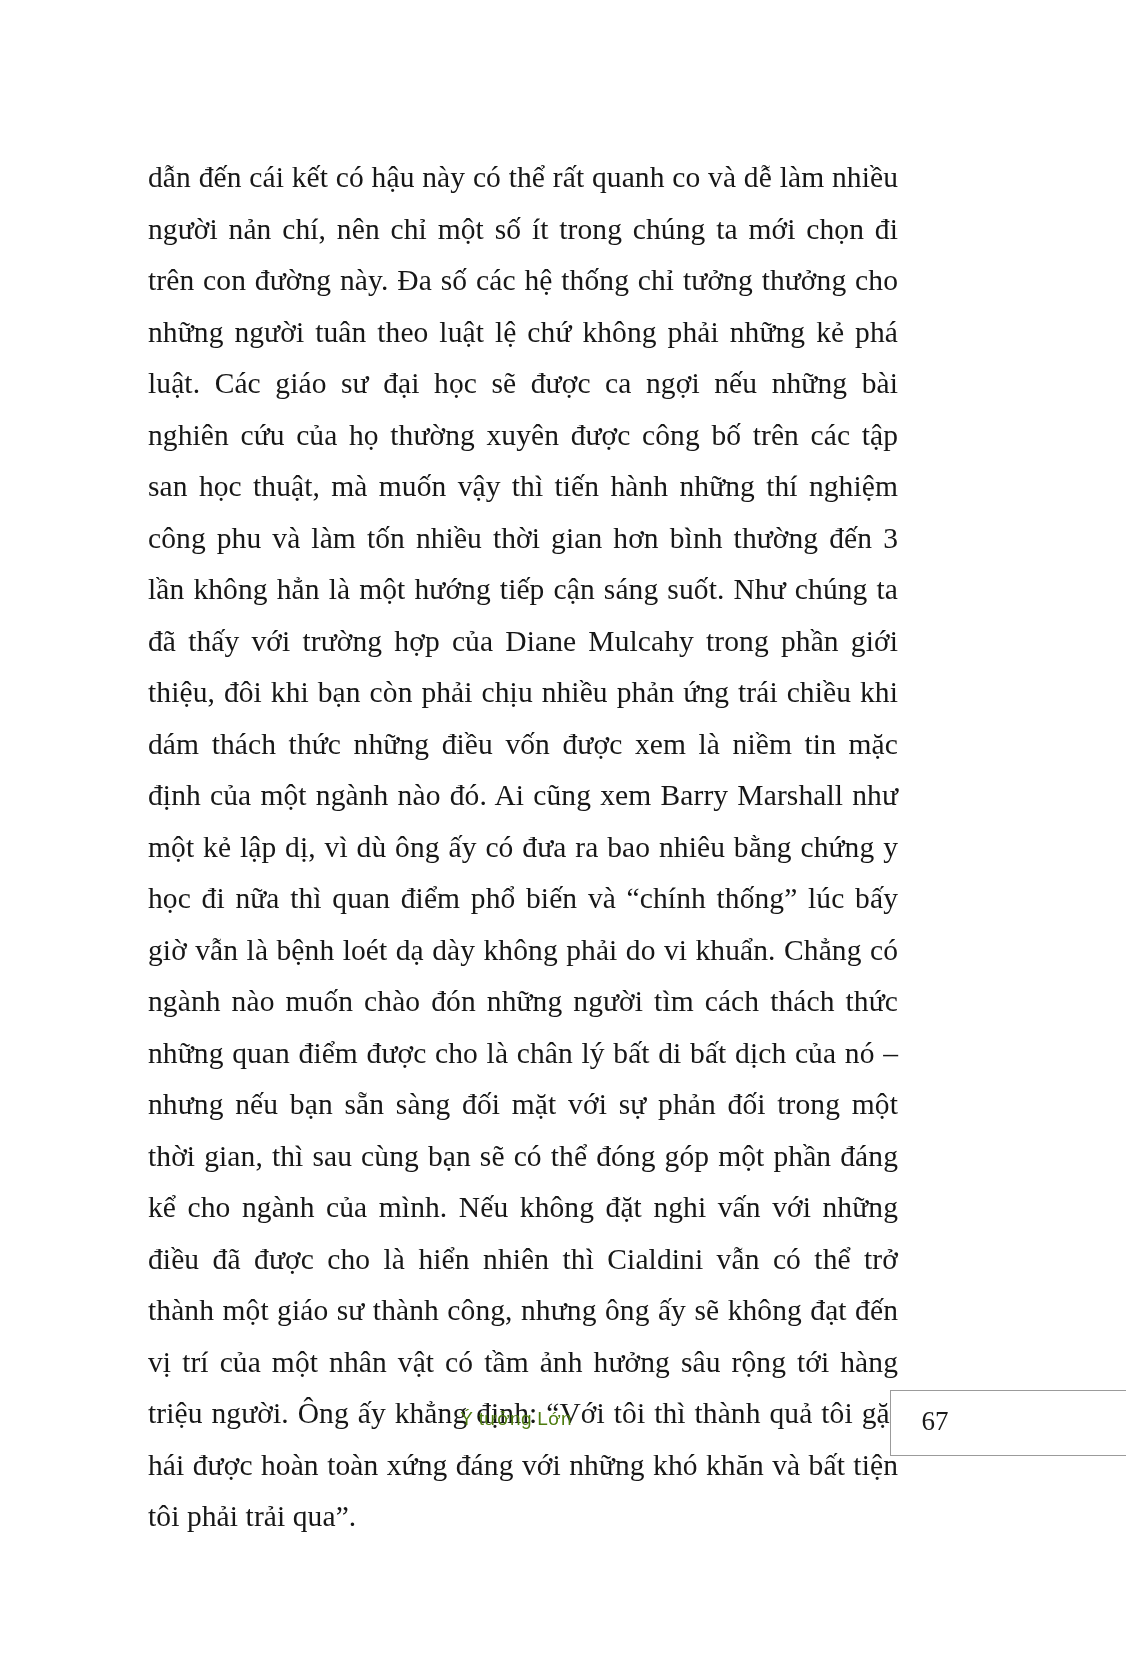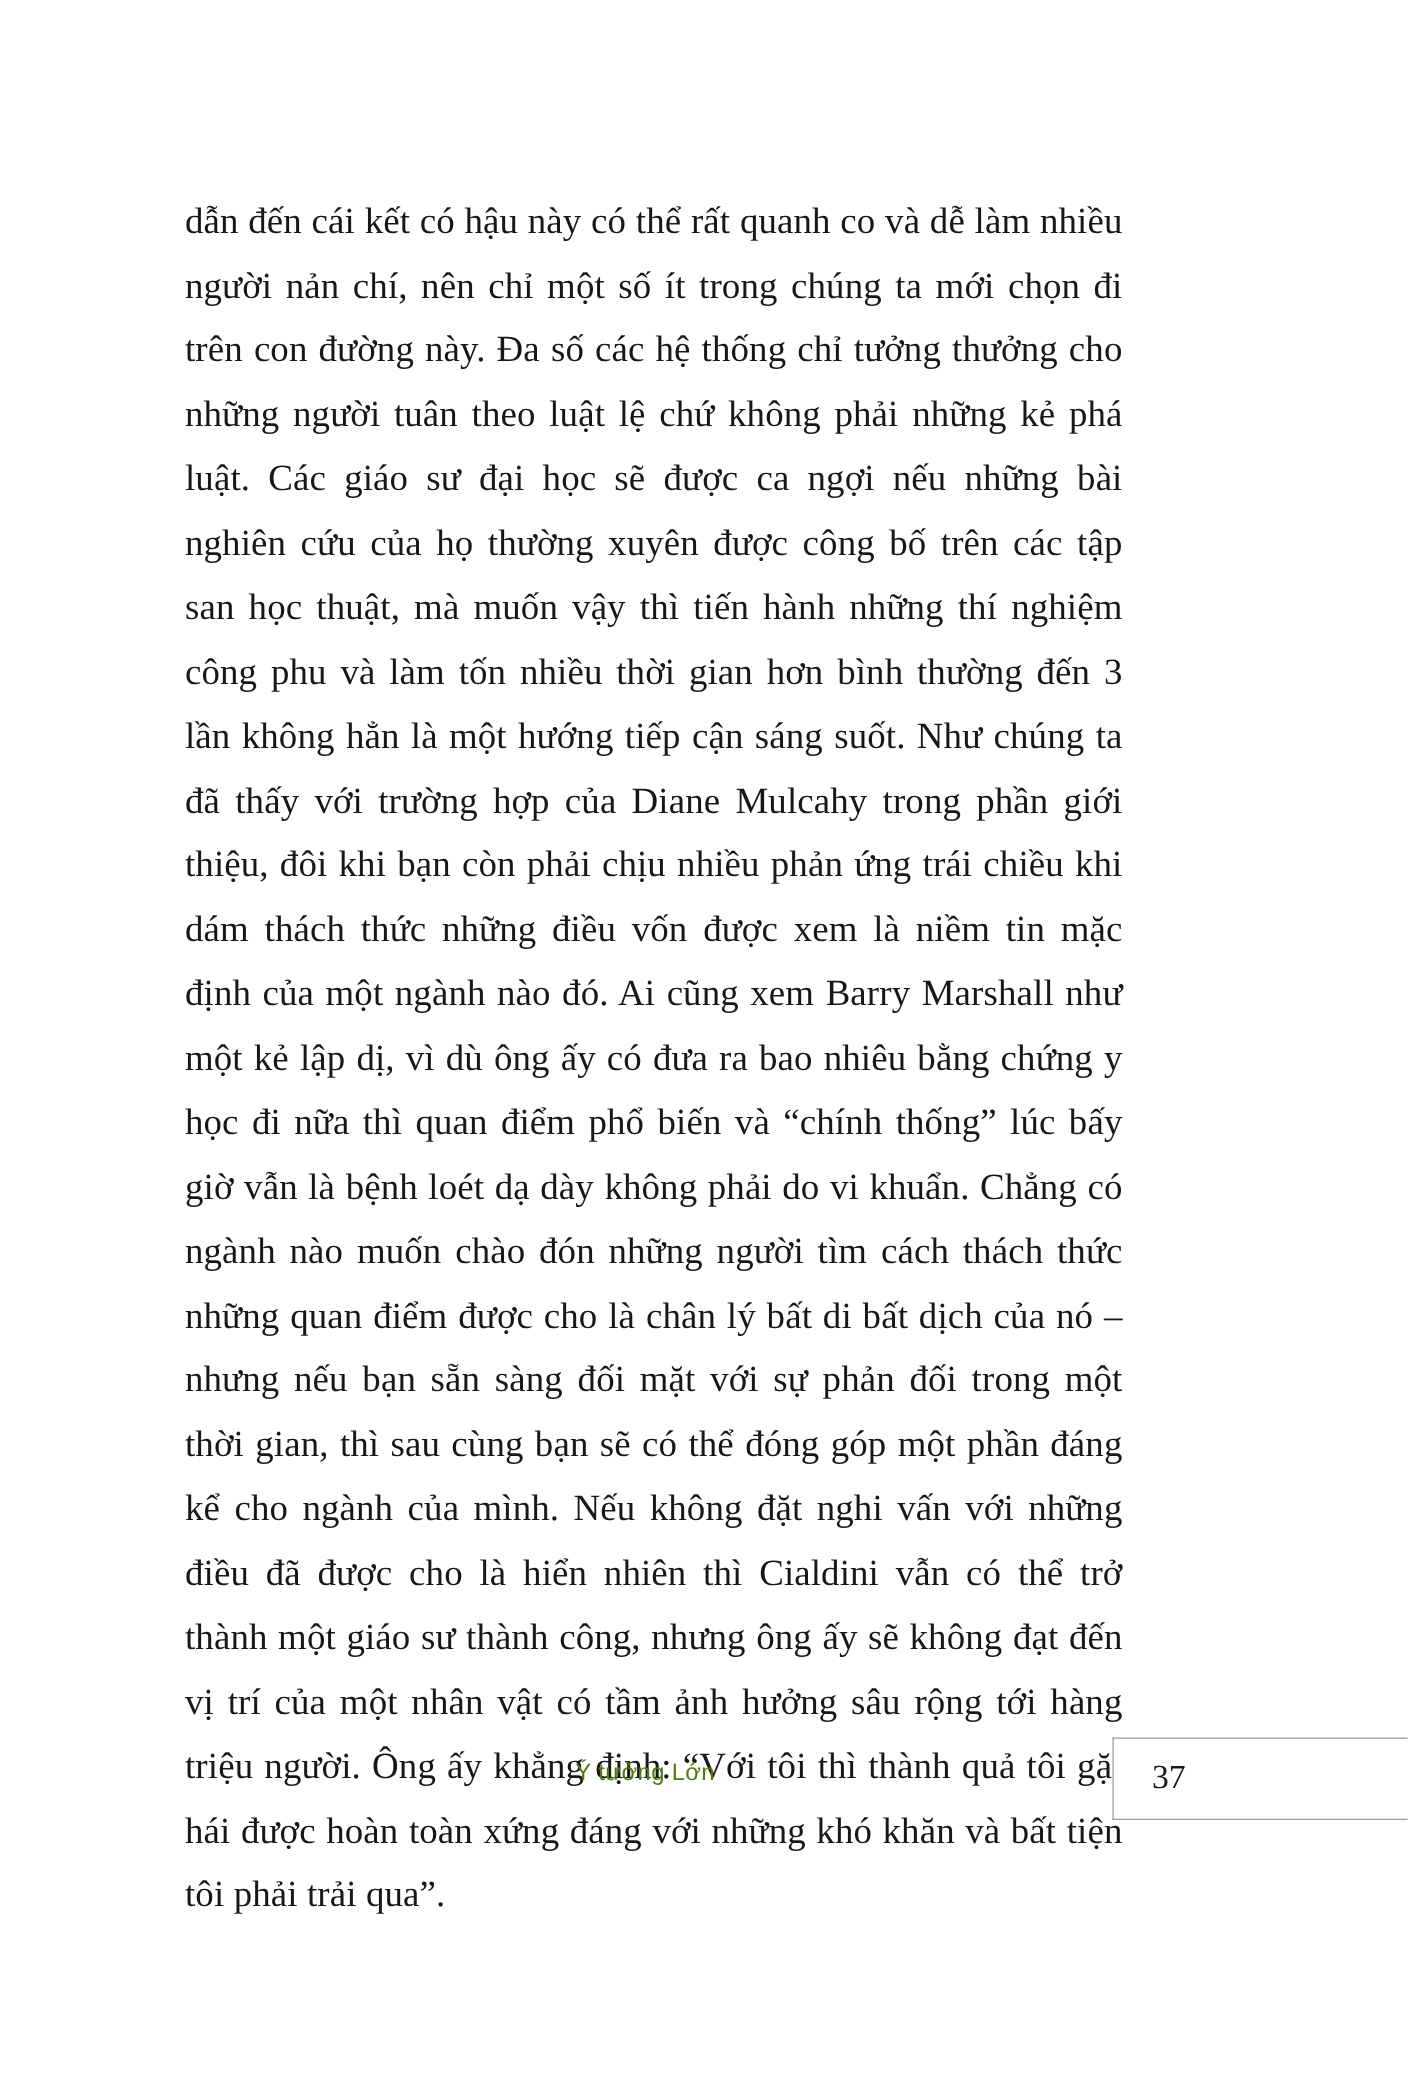--- a/index.html
+++ b/index.html
@@ -79,16 +79,16 @@
 </head>
 <body>
 
 <div class="page">
 
   <div class="body-text">dẫn đến cái kết có hậu này có thể rất quanh co và dễ làm nhiều người nản chí, nên chỉ một số ít trong chúng ta mới chọn đi trên con đường này. Đa số các hệ thống chỉ tưởng thưởng cho những người tuân theo luật lệ chứ không phải những kẻ phá luật. Các giáo sư đại học sẽ được ca ngợi nếu những bài nghiên cứu của họ thường xuyên được công bố trên các tập san học thuật, mà muốn vậy thì tiến hành những thí nghiệm công phu và làm tốn nhiều thời gian hơn bình thường đến 3 lần không hẳn là một hướng tiếp cận sáng suốt. Như chúng ta đã thấy với trường hợp của Diane Mulcahy trong phần giới thiệu, đôi khi bạn còn phải chịu nhiều phản ứng trái chiều khi dám thách thức những điều vốn được xem là niềm tin mặc định của một ngành nào đó. Ai cũng xem Barry Marshall như một kẻ lập dị, vì dù ông ấy có đưa ra bao nhiêu bằng chứng y học đi nữa thì quan điểm phổ biến và “chính thống” lúc bấy giờ vẫn là bệnh loét dạ dày không phải do vi khuẩn. Chẳng có ngành nào muốn chào đón những người tìm cách thách thức những quan điểm được cho là chân lý bất di bất dịch của nó – nhưng nếu bạn sẵn sàng đối mặt với sự phản đối trong một thời gian, thì sau cùng bạn sẽ có thể đóng góp một phần đáng kể cho ngành của mình. Nếu không đặt nghi vấn với những điều đã được cho là hiển nhiên thì Cialdini vẫn có thể trở thành một giáo sư thành công, nhưng ông ấy sẽ không đạt đến vị trí của một nhân vật có tầm ảnh hưởng sâu rộng tới hàng triệu người. Ông ấy khẳng định: “Với tôi thì thành quả tôi gặt hái được hoàn toàn xứng đáng với những khó khăn và bất tiện tôi phải trải qua”.</div>
 
   <div class="footer">
     <div class="page-number-box"></div>
     <div class="footer-title">Ý tưởng Lớn</div>
-    <div class="page-number">37</div>
+    <div class="page-number">67</div>
   </div>
 
 </div>
 
 </body></html>

